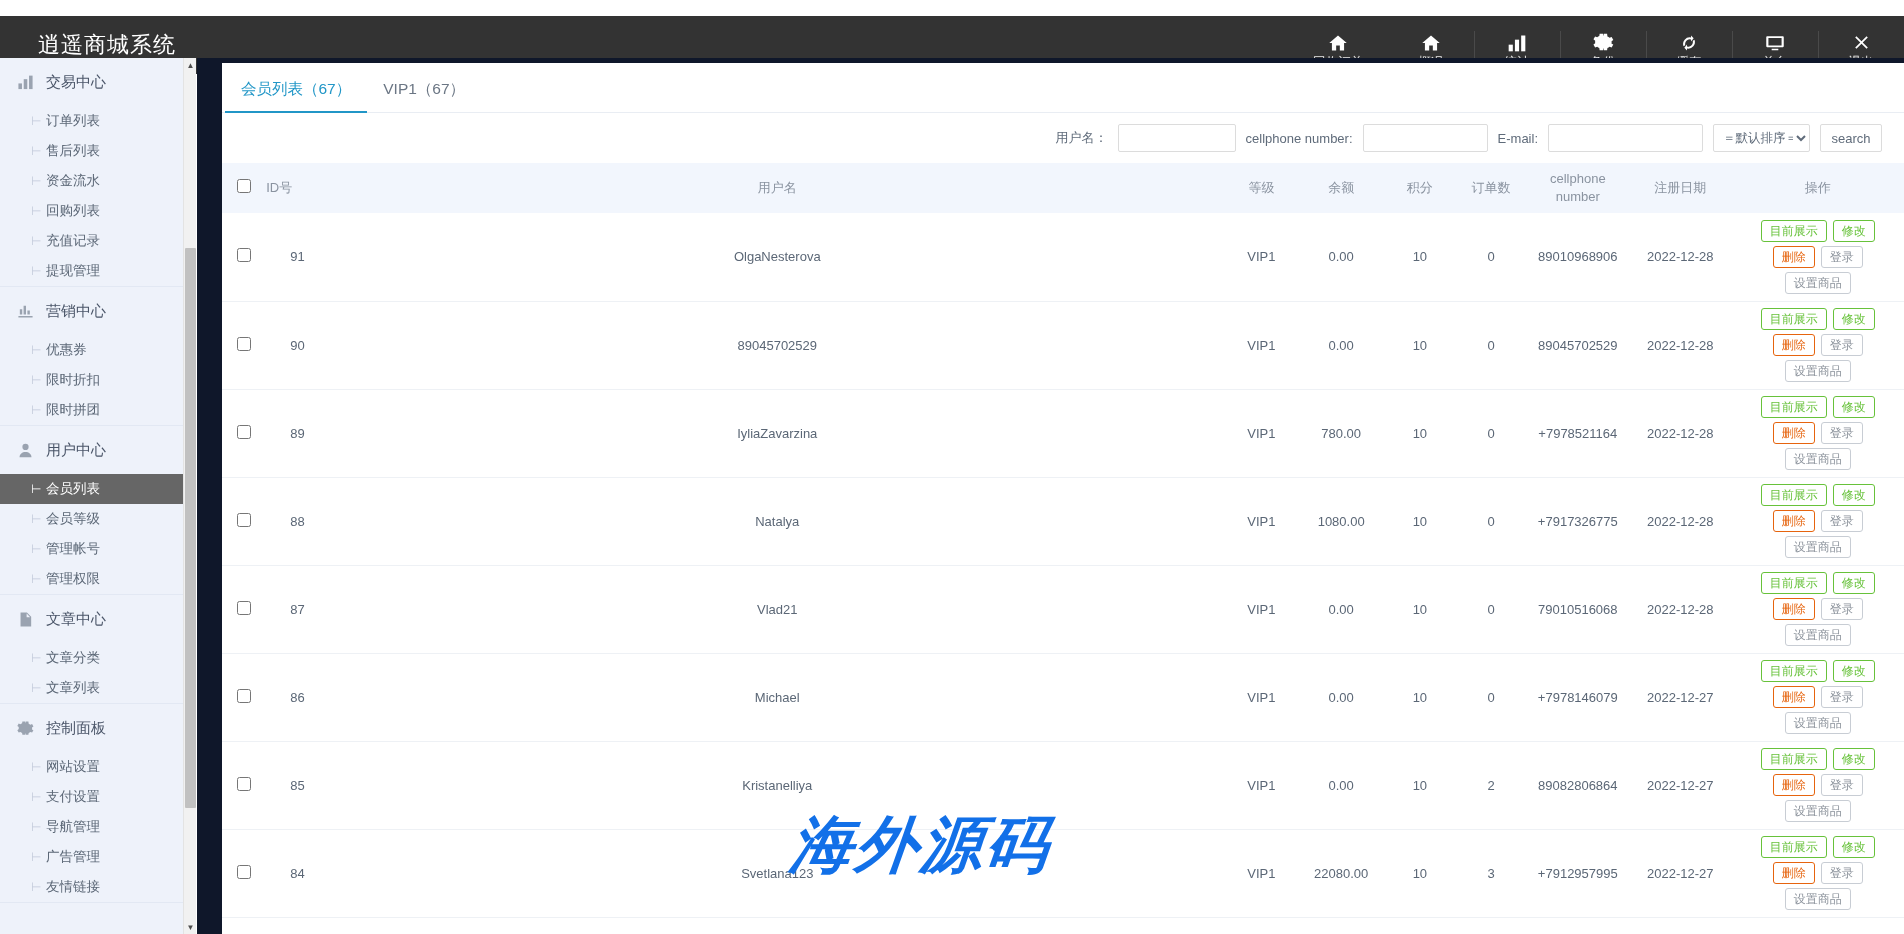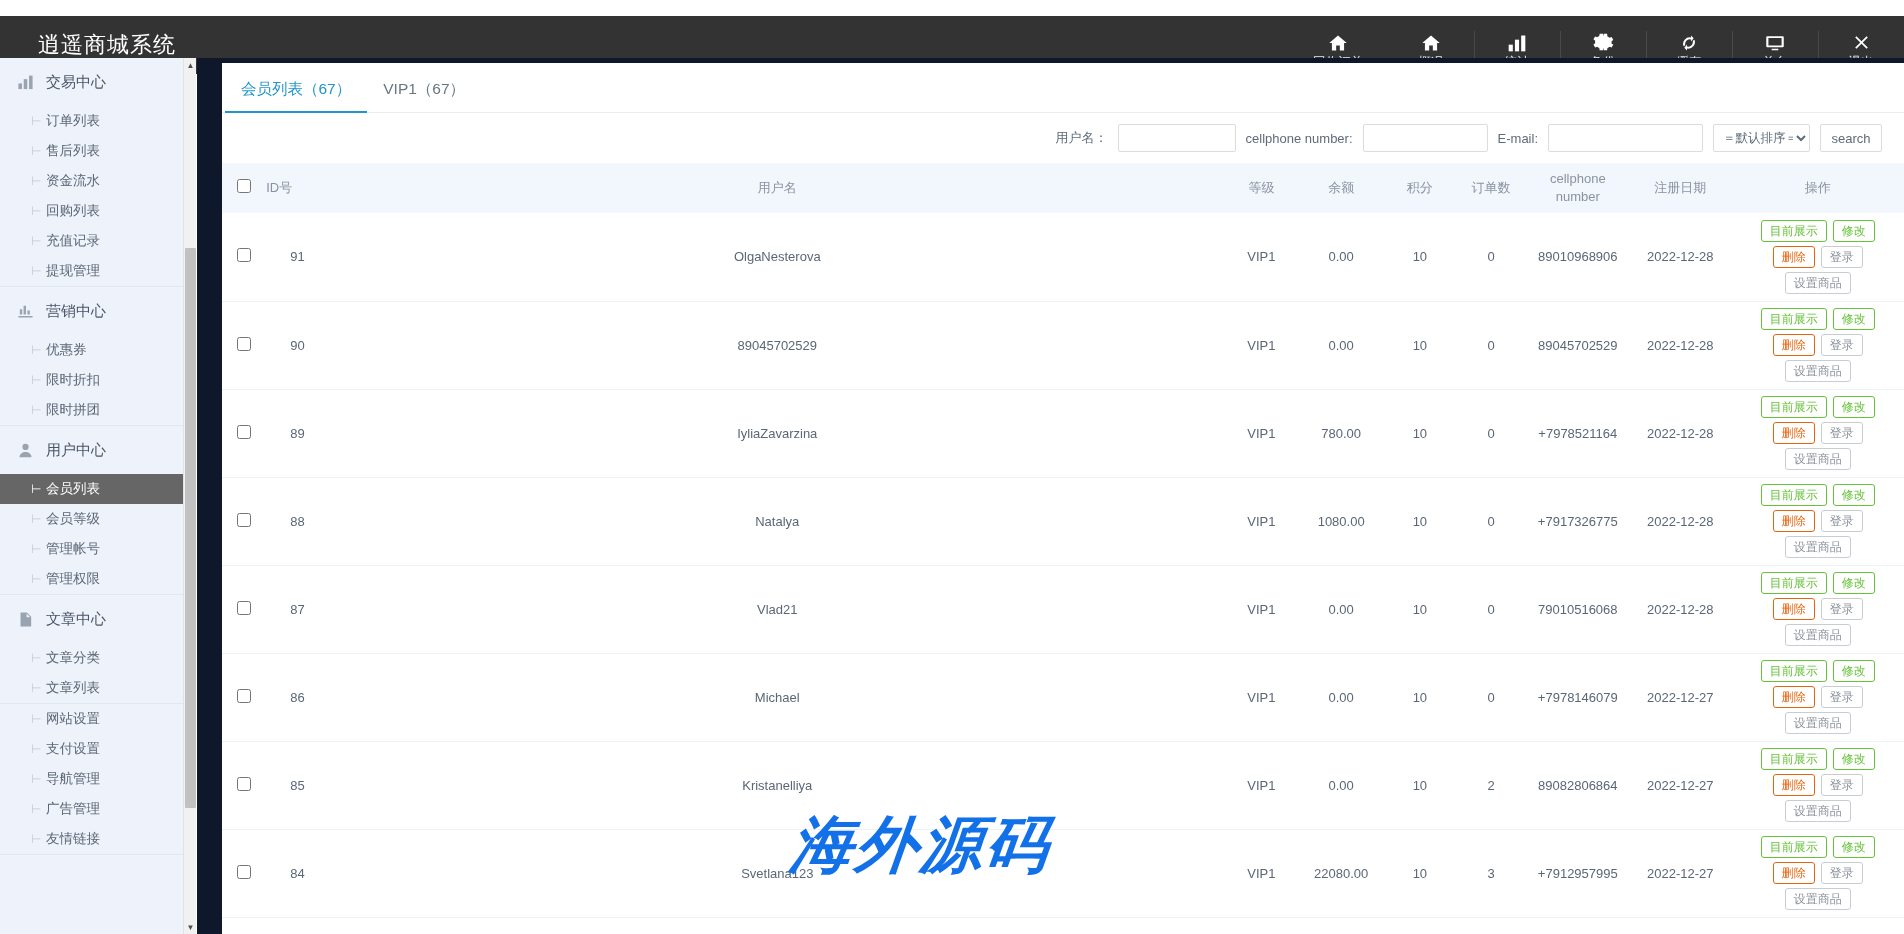--- a/index.html
+++ b/index.html
@@ -414,20 +414,28 @@
       <div class="menu-item">
         <span class="tick">⊢</span>
         <span>文章分类</span>
       </div>
       <div class="menu-item">
         <span class="tick">⊢</span>
         <span>文章列表</span>
       </div>
     </div>
     <div class="menu-group">
+      <div class="group-title">
+        <span class="g-ico">
+          <svg width="21" height="21" viewBox="0 0 24 24">
+            <path d="M12 8.3a3.7 3.7 0 1 0 0 7.4 3.7 3.7 0 0 0 0-7.4zm9.2 5.1.1-1.4-.1-1.4 2-1.6-1.9-3.3-2.4.9a7.9 7.9 0 0 0-2.4-1.4L16.1 2H12.3l-.4 2.5h-.1l-.4-2.5H7.6l-.4 2.6c-.9.3-1.7.8-2.4 1.4l-2.4-.9L.5 8.4l2 1.6-.1 1.4.1 1.4-2 1.6 1.9 3.3 2.4-.9c.7.6 1.5 1.1 2.4 1.4l.4 2.6h3.8l.4-2.5h.1l.4 2.5h3.8l.4-2.6c.9-.3 1.7-.8 2.4-1.4l2.4.9 1.9-3.3z"></path>
+          </svg>
+        </span>
+        <span>控制面板</span>
+      </div>
       <div class="menu-item">
         <span class="tick">⊢</span>
         <span>网站设置</span>
       </div>
       <div class="menu-item">
         <span class="tick">⊢</span>
         <span>支付设置</span>
       </div>
       <div class="menu-item">
         <span class="tick">⊢</span>

